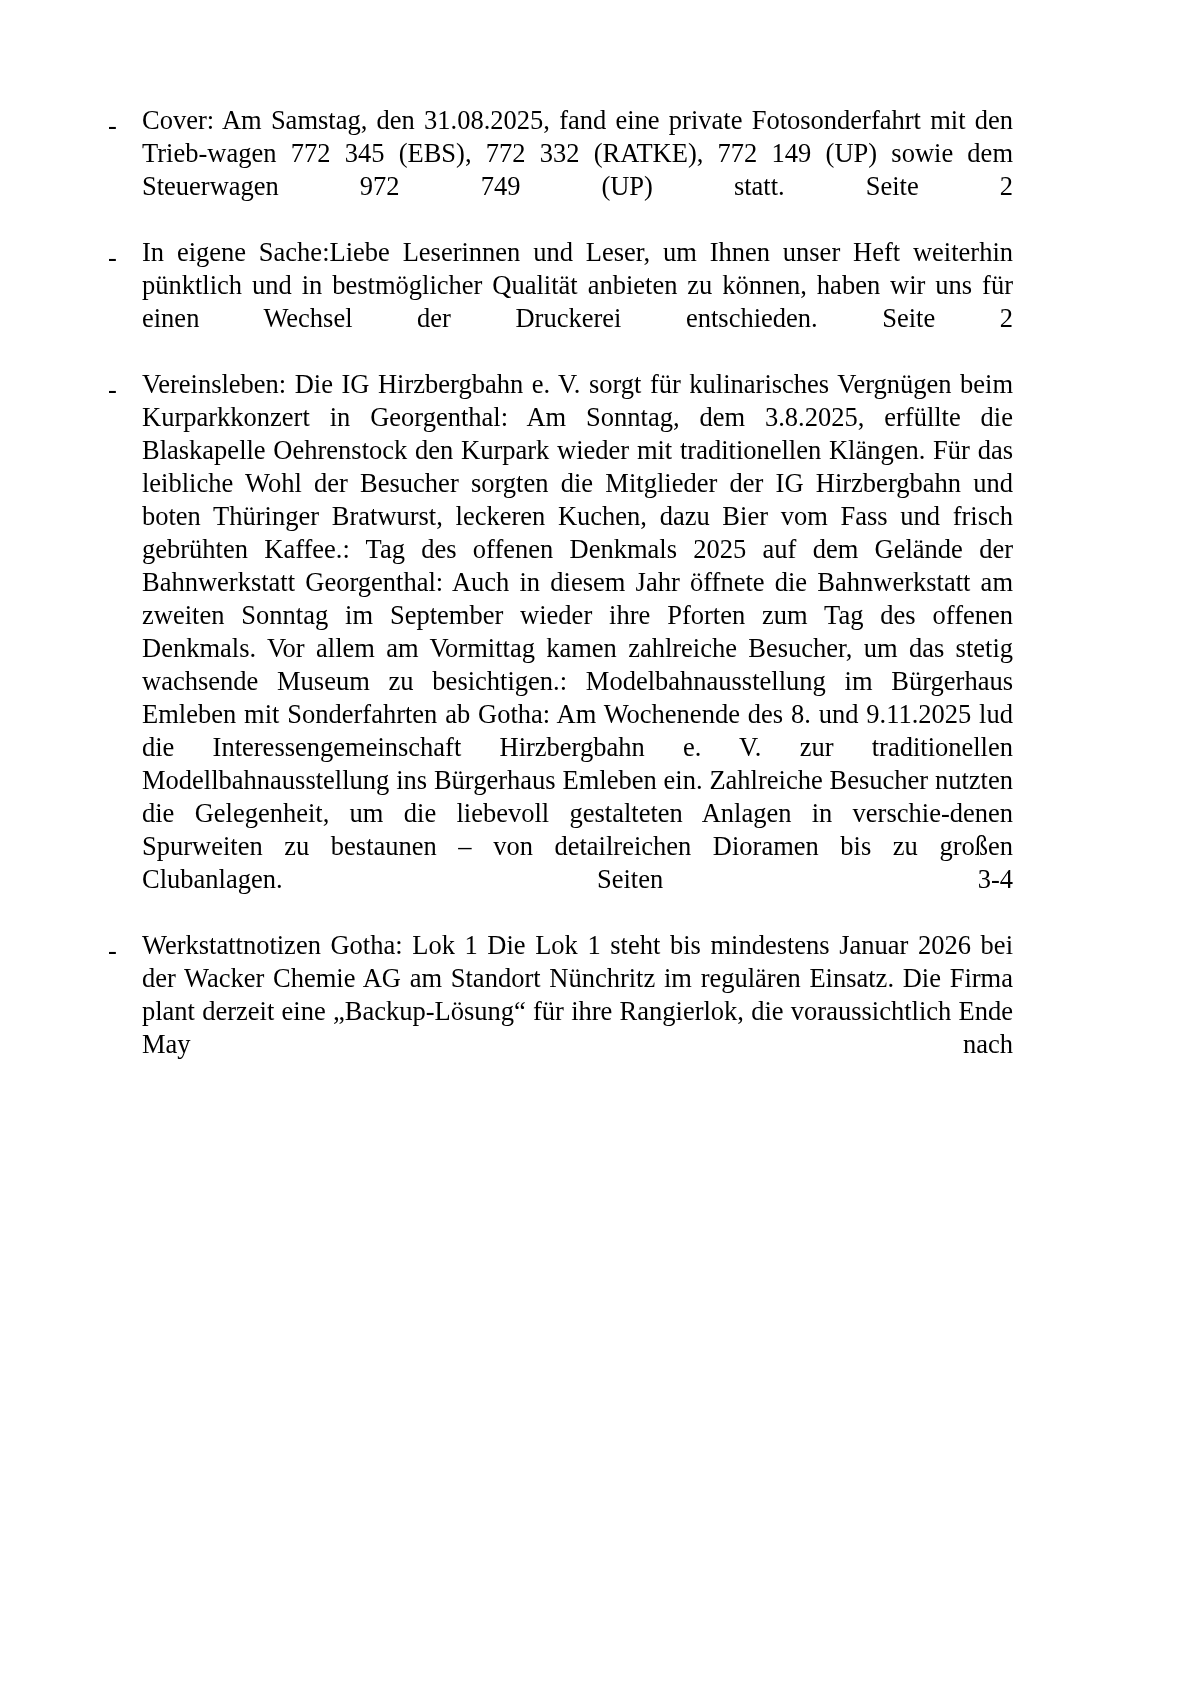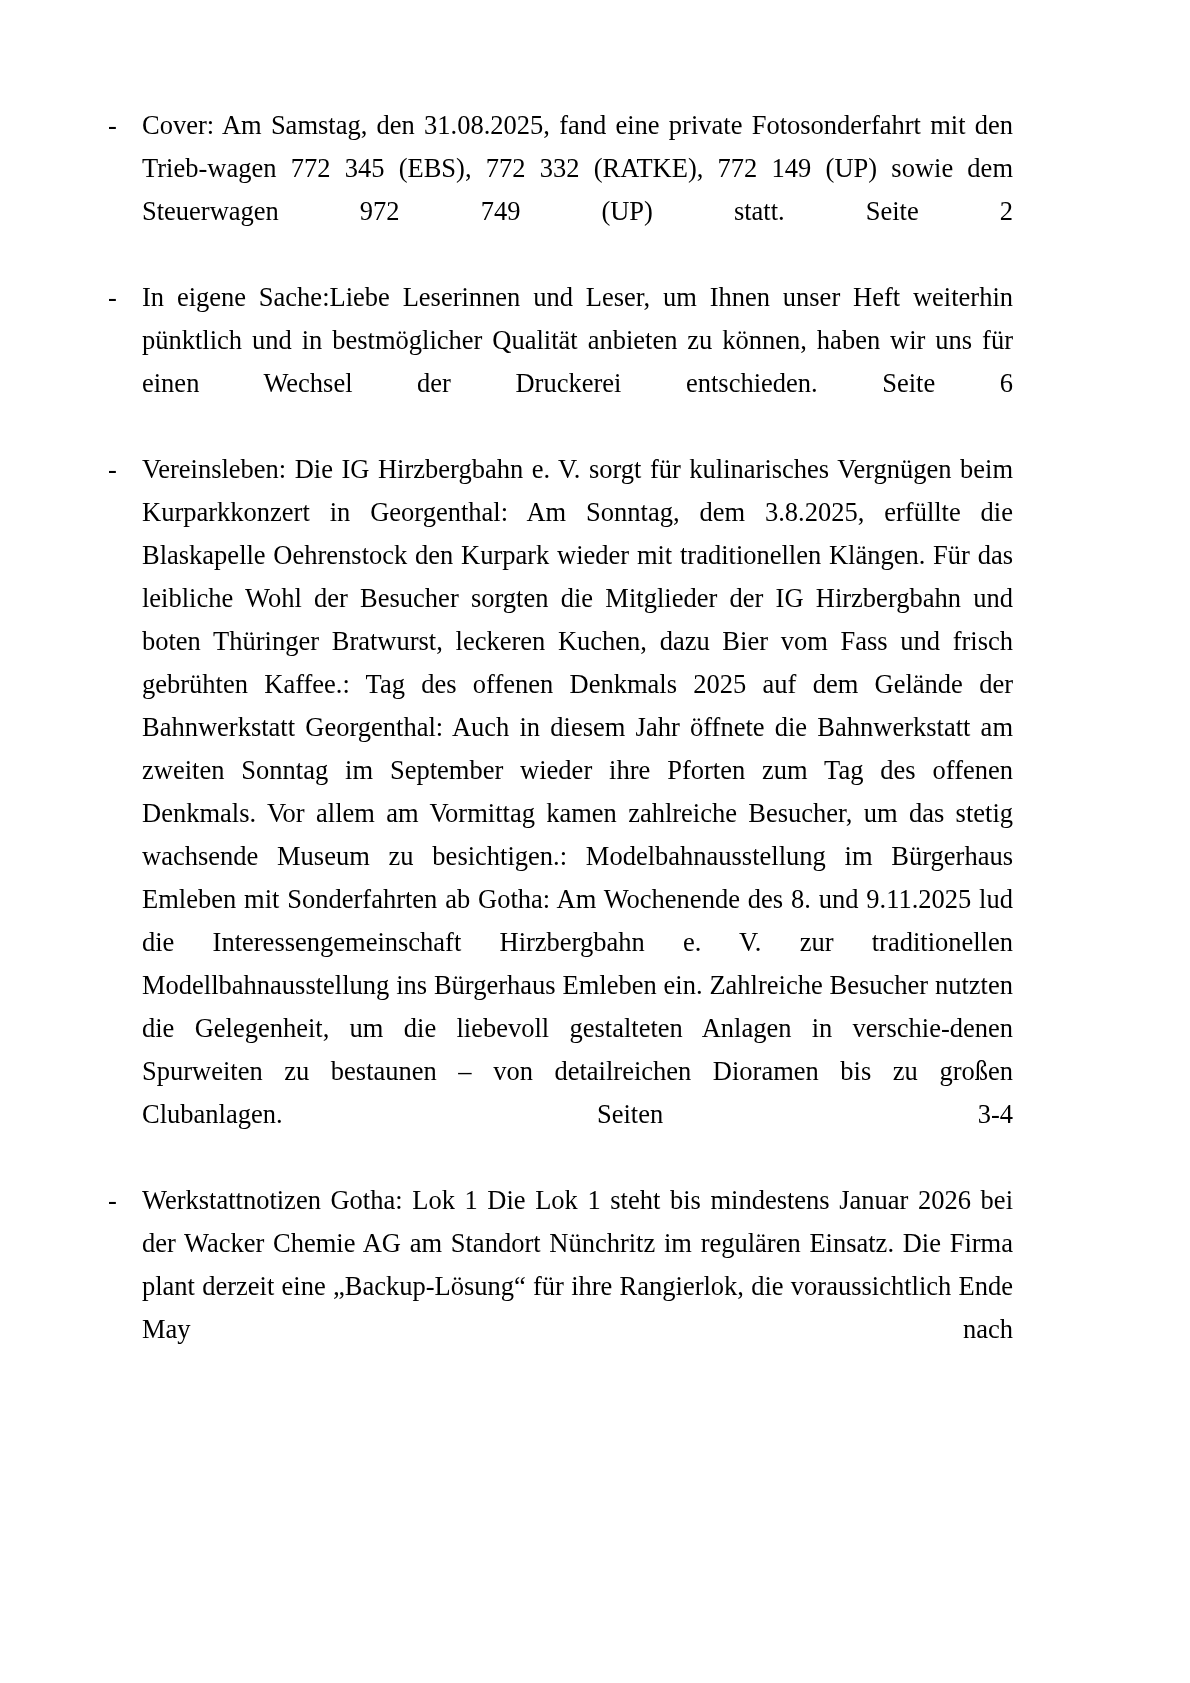--- a/index.html
+++ b/index.html
@@ -39,21 +39,21 @@
     top: 0px;
     width: 22px;
     font-size: 26.5px;
     line-height: 43px;
     text-align: left;
     color: #000000;
   }
   li.bullet-item .body {
     display: block;
     font-size: 26.5px;
-    line-height: 43px;
+    line-height: 33px;
     text-align: justify;
     text-justify: inter-word;
     hyphens: none;
     -webkit-hyphens: none;
     word-spacing: 0px;
   }
   
   li.bullet-item .body::after {
     content: "";
     display: inline-block;
@@ -67,21 +67,21 @@
   <div class="content">
     <ul class="bullet-list">
 
       <li class="bullet-item">
         <span class="dash">-</span>
         <span class="body">Cover: Am Samstag, den 31.08.2025, fand eine private Fotosonderfahrt mit den Trieb-wagen 772 345 (EBS), 772 332 (RATKE), 772 149 (UP) sowie dem Steuerwagen 972 749 (UP) statt. Seite 2</span>
       </li>
 
       <li class="bullet-item">
         <span class="dash">-</span>
-        <span class="body">In eigene Sache:Liebe Leserinnen und Leser,  um Ihnen unser Heft weiterhin pünktlich und in bestmöglicher Qualität anbieten zu können, haben wir uns für einen Wechsel der Druckerei entschieden. Seite 6</span>
+        <span class="body">In eigene Sache:Liebe Leserinnen und Leser,  um Ihnen unser Heft weiterhin pünktlich und in bestmöglicher Qualität anbieten zu können, haben wir uns für einen Wechsel der Druckerei entschieden. Seite 2</span>
       </li>
 
       <li class="bullet-item">
         <span class="dash">-</span>
         <span class="body">Vereinsleben: Die IG Hirzbergbahn e. V. sorgt für kulinarisches Vergnügen beim Kurparkkonzert in Georgenthal: Am Sonntag, dem 3.8.2025, erfüllte die Blaskapelle Oehrenstock den Kurpark wieder mit traditionellen Klängen. Für das leibliche Wohl der Besucher sorgten die Mitglieder der IG Hirzbergbahn und boten Thüringer Bratwurst, leckeren Kuchen, dazu Bier vom Fass und frisch gebrühten Kaffee.: Tag des offenen Denkmals 2025 auf dem Gelände der Bahnwerkstatt Georgenthal: Auch in diesem Jahr öffnete die Bahnwerkstatt am zweiten Sonntag im September wieder ihre Pforten zum Tag des offenen Denkmals. Vor allem am Vormittag kamen zahlreiche Besucher, um das stetig wachsende Museum zu besichtigen.: Modelbahnausstellung im Bürgerhaus Emleben mit Sonderfahrten ab Gotha: Am Wochenende des 8. und 9.11.2025 lud die Interessengemeinschaft Hirzbergbahn e. V. zur traditionellen Modellbahnausstellung ins Bürgerhaus Emleben ein. Zahlreiche Besucher nutzten die Gelegenheit, um die liebevoll gestalteten Anlagen in verschie-denen Spurweiten zu bestaunen – von detailreichen Dioramen bis zu großen Clubanlagen. Seiten 3-4</span>
       </li>
 
       <li class="bullet-item">
         <span class="dash">-</span>
         <span class="body">Werkstattnotizen Gotha: Lok 1 Die Lok 1 steht bis mindestens Januar 2026 bei der Wacker Chemie AG am Standort Nünchritz im regulären Einsatz. Die Firma plant derzeit eine „Backup-Lösung“ für ihre Rangierlok, die voraussichtlich Ende May nach</span>

